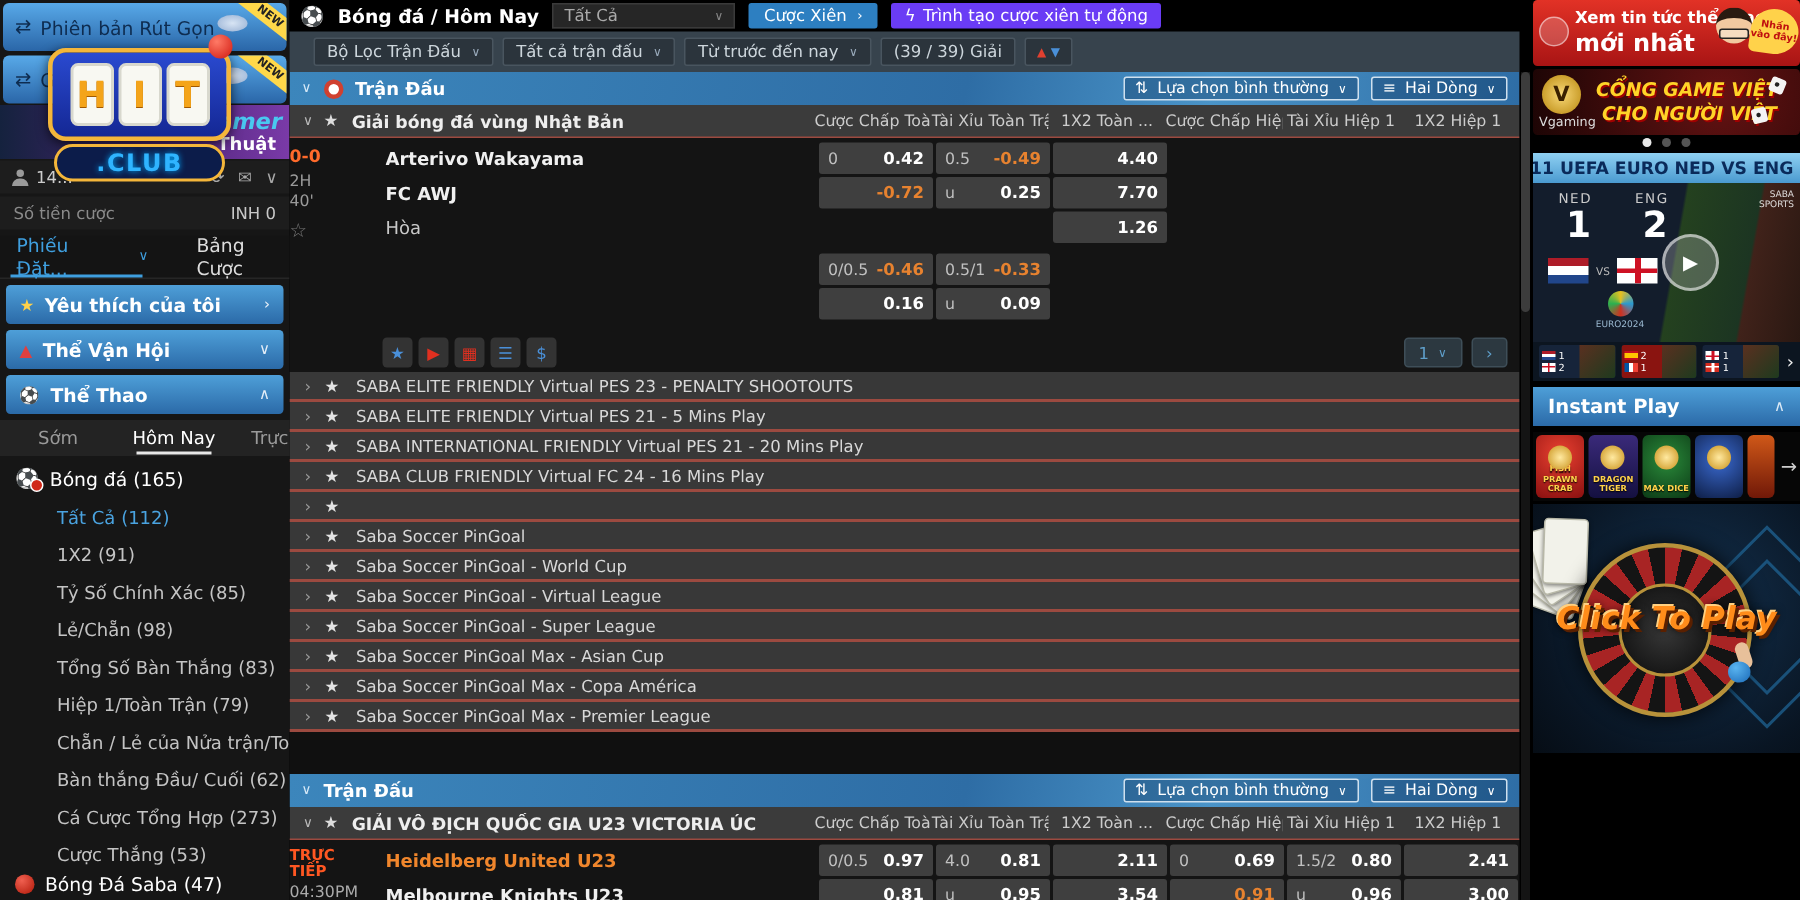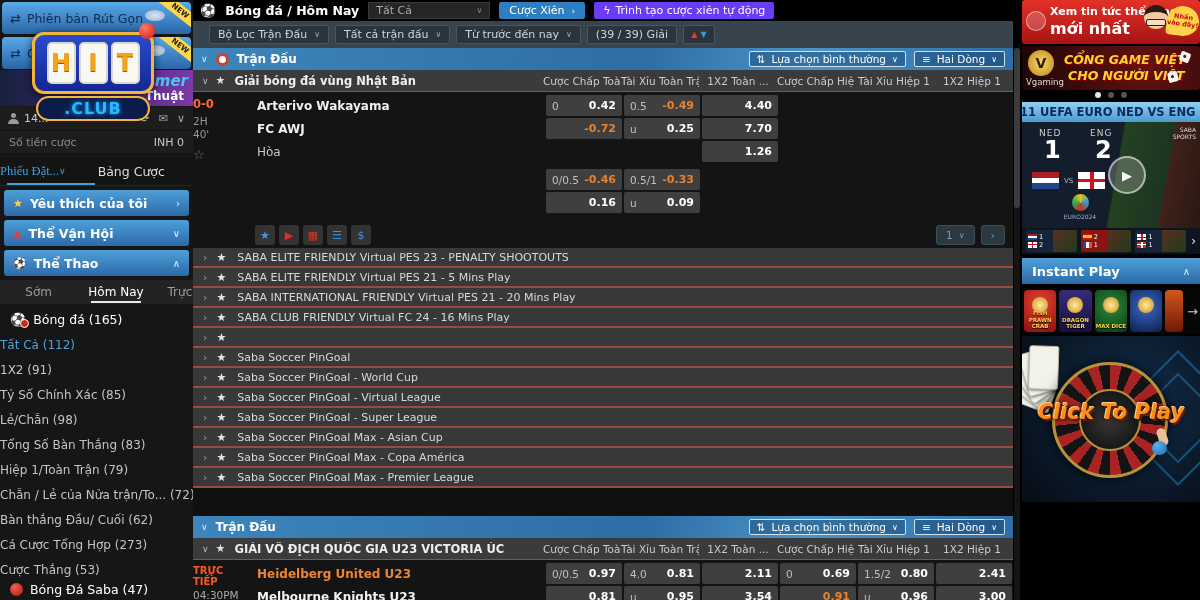--- a/index.html
+++ b/index.html
@@ -44,21 +44,21 @@
   .u-sp { flex:1; }
   .u-ic { font-size:11px; color:#a8a8a8; margin-left:9px; cursor:pointer; }
   .balance-row { position:absolute; left:0; top:131px; width:193px; height:22px; background:#1d1d1d;
     display:flex; align-items:center; justify-content:space-between; padding:0 9px; }
   .bal-label { color:#8a8a8a; font-size:11px; }
   .bal-value { color:#c8c8c8; font-size:11px; }
   .watermark { position:absolute; left:10px; top:115px; z-index:8; color:#e7b637; font-size:21px;
     font-weight:bold; text-shadow:1px 1px 2px rgba(0,0,0,.6); }
   .slip-tabs { position:absolute; left:0; top:157px; width:193px; height:29px; background:#141414;
     display:flex; align-items:center; border-bottom:1px solid #262626; }
-  .slip-left { color:#3f9fdf; font-size:12.5px; display:flex; gap:0; align-items:center; cursor:pointer;font-family:Liberation Serif, serif; }
+  .slip-left { margin-left:11px; color:#3f9fdf; font-size:12.5px; display:flex; gap:16px; align-items:center; cursor:pointer; }
   .slip-left .ch { font-size:9px; }
   .slip-underline { position:absolute; left:7px; bottom:0; width:88px; height:2px; background:#3f9fdf; }
   .slip-right { margin-left:32px; color:#ddd; font-size:12.5px; cursor:pointer; }
   .side-btn { position:absolute; left:4px; width:185px; height:26px; border-radius:3px;
     background:linear-gradient(180deg,#4e9fd8,#2b6aa8); display:flex; align-items:center;
     padding:0 9px; color:#fff; font-size:12.5px; font-weight:bold; cursor:pointer; }
   .side-btn .ic { margin-right:7px; font-size:11px; }
   .side-btn .sp { flex:1; }
   .side-btn .ch { font-size:10px; font-weight:normal; color:#e4eef8; }
   .btn-fav { top:190px; } .btn-oly { top:220px; } .btn-sport { top:250px; }
@@ -70,21 +70,21 @@
   .ttab.active::after { content:""; position:absolute; left:14px; right:14px; bottom:1px; height:2px; background:#e8e8e8; }
   .tbadge { position:absolute; right:-4px; top:-2px; background:#f07818; color:#fff; font-size:8.5px;
     padding:1px 3px; border-radius:2px; font-weight:bold; }
   .tbadge:empty { display:none; }
   .sport-row { position:absolute; left:0; top:307px; width:193px; height:24px; display:flex;
     align-items:center; padding:0 10px; color:#fff; font-size:12.5px; cursor:pointer; }
   .ball-ic { position:relative; font-size:13px; color:#e8e8e8; margin-right:7px; }
   .ball-ic::after { content:""; position:absolute; right:-3px; bottom:-1px; width:7px; height:7px;
     border-radius:50%; background:#d02818; border:1px solid #fff; }
   .menu { position:absolute; left:0; top:333px; width:193px; }
-  .mitem { height:25px; line-height:25px; color:#c4c4c4; font-size:12px; cursor:pointer;
+  .mitem { height:25px; line-height:25px; padding-left:38px; color:#c4c4c4; font-size:12px; cursor:pointer;
     white-space:nowrap; overflow:hidden; }
   .mitem.active { color:#4aa3e0; }
   .saba-row { position:absolute; left:0; top:579px; width:193px; height:21px; display:flex;
     align-items:center; padding:0 10px; color:#fff; font-size:12.5px; cursor:pointer; }
   .saba-ic { width:13px; height:13px; border-radius:50%; margin-right:7px;
     background:radial-gradient(circle at 35% 30%,#f06050,#b01808); }
 
   
   .topbar { position:absolute; left:193px; top:0; width:829px; height:21px; background:#000;
     display:flex; align-items:center; gap:9px; padding:0 7px; }

